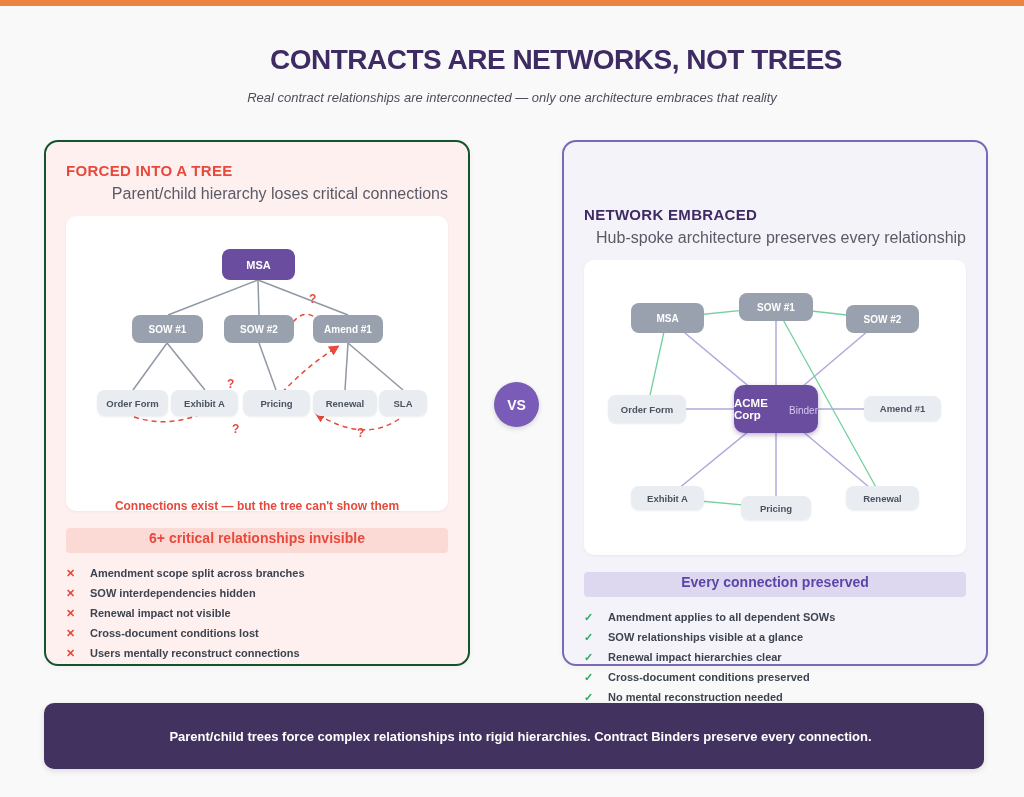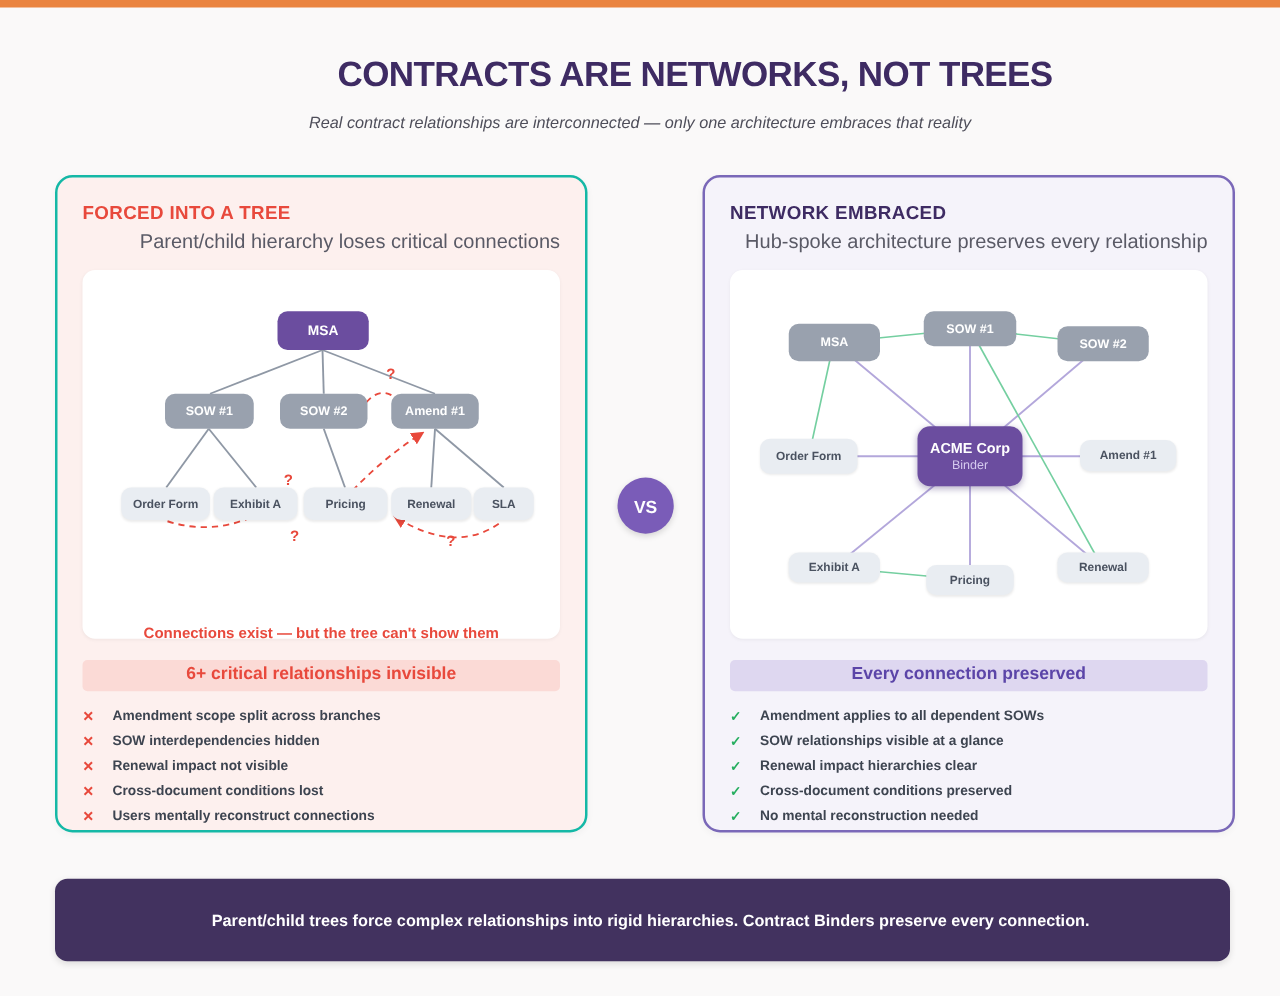--- a/index.html
+++ b/index.html
@@ -8,38 +8,38 @@
 
   .top-bar { position:absolute; left:0; top:0; width:1024px; height:6px; background:#ea8440; }
 
   .page-title { position:absolute; left:0; top:44px; width:1024px; text-align:center;
     font-size:28px; font-weight:800; letter-spacing:-0.5px; color:#3e2b63;margin-left:44px; }
   .page-subtitle { position:absolute; left:0; top:90px; width:1024px; text-align:center;
     font-size:13px; font-style:italic; color:#4e4e5a; }
 
   .panel { position:absolute; top:140px; width:426px; height:526px; border-radius:14px;
     padding:20px; box-shadow:0 2px 6px rgba(0,0,0,0.04); }
-  .panel.left { left:44px; background:#fdf0ee; border:2px solid #14b8a6; }
+  .panel.left { left:44px; background:#fdf0ee; border:2px solid #14532d; }
   .panel.right { left:562px; background:#f5f3fa; border:2px solid #7a68b8; }
 
   .panel-title { font-size:15px; font-weight:800; letter-spacing:0.3px; }
   .panel.left .panel-title { color:#e8493c; }
-  .panel.right .panel-title { color:#3e2b63; }
+  .panel.right .panel-title { color:#3e2b63;margin-top:44px; }
   .panel-sub { margin-top:6px; font-size:16px; color:#5a5a66;text-align:right; }
 
   .card { position:relative; margin-top:13px; width:382px; height:295px; background:#ffffff;
     border-radius:10px; box-shadow:0 1px 3px rgba(0,0,0,0.05); }
   .card svg { position:absolute; left:0; top:0; }
 
   .node { position:absolute; display:flex; align-items:center; justify-content:center;
     border-radius:8px; font-weight:bold; }
   .n-purple { background:#6b4d9f; color:#ffffff; font-size:11px; }
   .n-gray { background:#99a1ae; color:#ffffff; font-size:10px; }
   .n-light { background:#e9edf2; color:#4a5260; font-size:9.5px; box-shadow:0 1px 2px rgba(0,0,0,0.08); }
-  .hub { flex-direction:column; border-radius:10px; background:#6b4d9f; box-shadow:0 2px 5px rgba(60,40,110,0.35); }
+  .hub { flex-direction:row; border-radius:10px; background:#6b4d9f; box-shadow:0 2px 5px rgba(60,40,110,0.35); }
   .hub .hub-title { color:#ffffff; font-size:11.5px; font-weight:bold; }
   .hub .hub-sub { color:#d4c9ee; font-size:10px; font-weight:normal; margin-top:2px; }
 
   .qmark { position:absolute; color:#e8493c; font-size:12px; font-weight:bold; }
 
   .card-caption { position:absolute; left:0; width:100%; text-align:center; font-weight:bold; }
   .caption-red { top:247px; color:#e8493c; font-size:12px;margin-top:36px; }
   .caption-purple { top:275px; color:#5a43b8; font-size:12.5px; }
 
   .badge { margin-top:17px; height:25px; line-height:20px; border-radius:4px; text-align:center;

